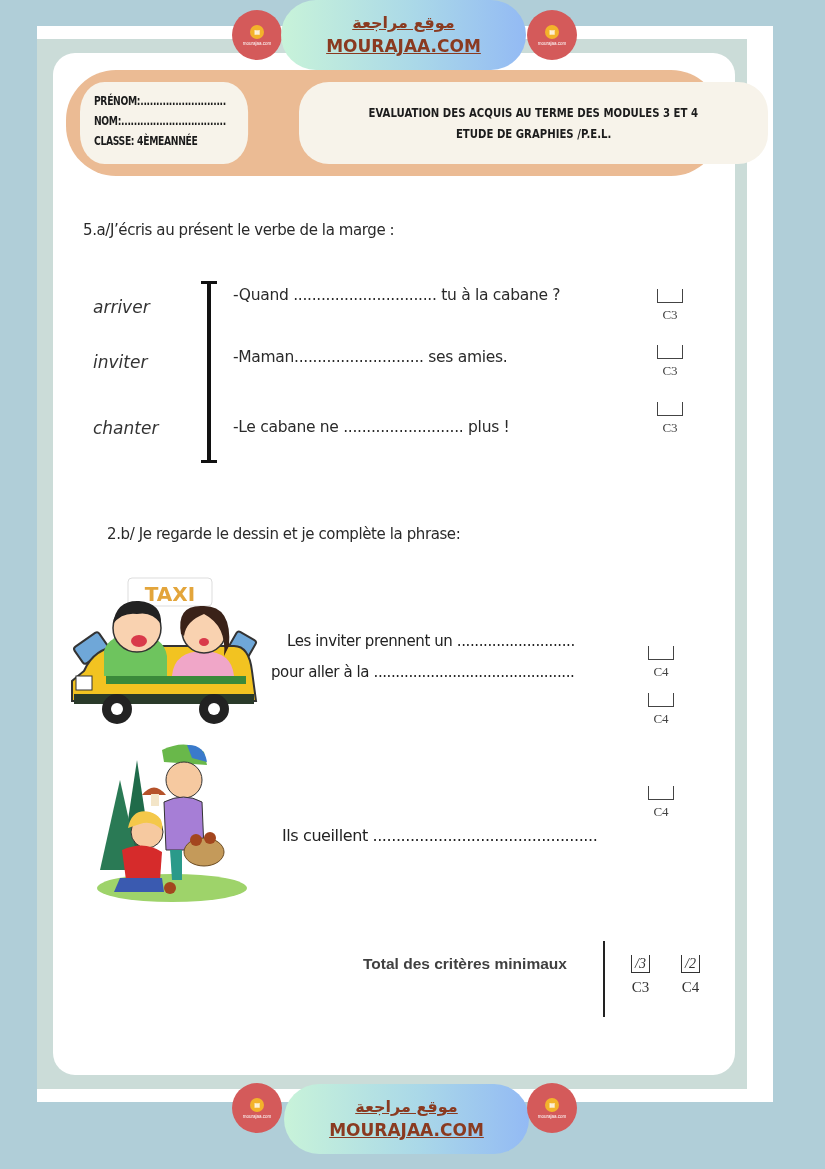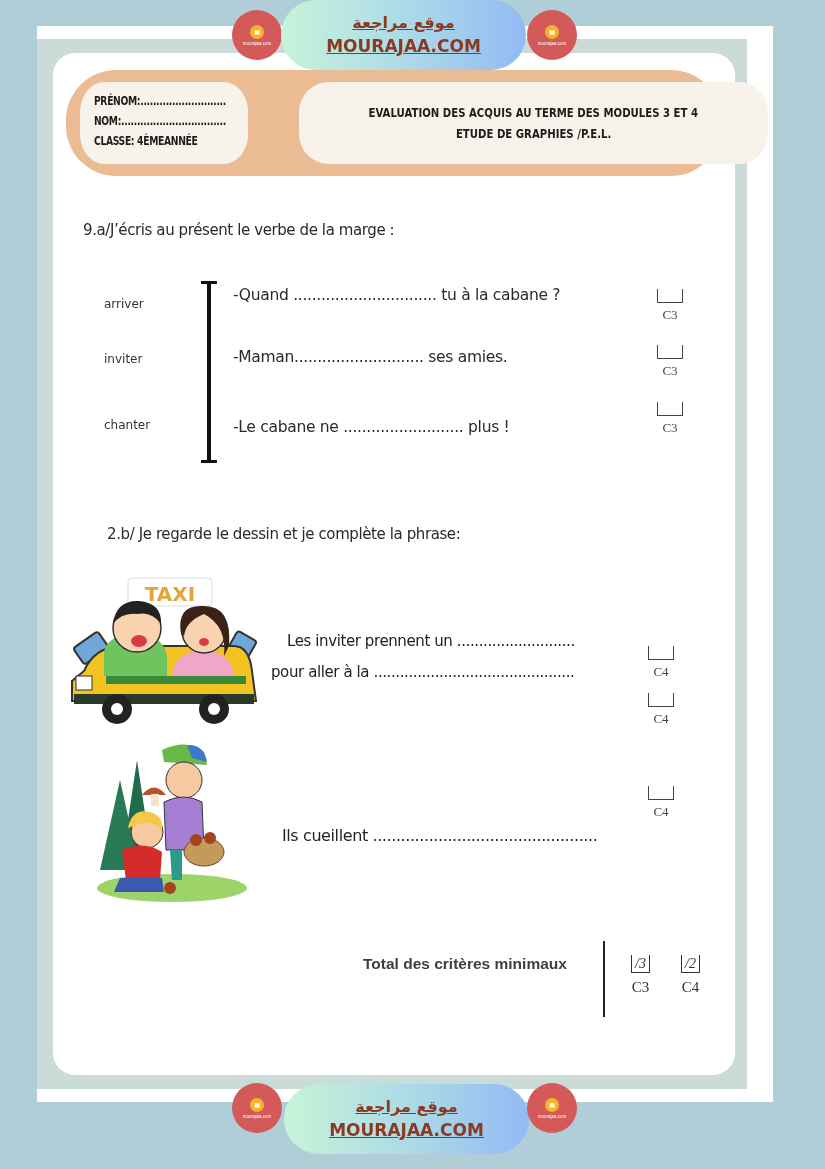--- a/index.html
+++ b/index.html
@@ -66,22 +66,22 @@
     font-size: 6px; color: #fff; font-weight: bold;
   }
   .logo-circle .tiny { font-size: 4.5px; color: #fff; line-height: 5px; margin-top: 2px; text-align: center; }
 
   
   .q-title {
     position: absolute; font-family: "DejaVu Sans", sans-serif;
     font-size: 15px; color: #2a2a2a; letter-spacing: -0.4px;
   }
   .verb {
-    position: absolute; left: 104px; font-family: "DejaVu Sans", sans-serif;
-    font-size: 12px; color: #333;
+    position: absolute; left: 93px; font-family: "DejaVu Sans", sans-serif;
+    font-size: 17px; color: #333; font-style: italic;
   }
   .sentence {
     position: absolute; left: 233px; font-family: "DejaVu Sans", sans-serif;
     font-size: 15.5px; color: #2a2a2a; white-space: nowrap; letter-spacing: -0.3px;
   }
   .bracket-bar {
     position: absolute; left: 207px; top: 282px; width: 4px; height: 180px; background: #111;
   }
   .bracket-cap {
     position: absolute; width: 16px; height: 3px; background: #111; left: 201px;
@@ -143,21 +143,21 @@
 </div>
 <div class="banner" style="left:281px; top:0px;">
   <div class="ar">موقع مراجعة</div>
   <div class="en">MOURAJAA.COM</div>
 </div>
 <div class="logo-circle" style="left:527px; top:10px;">
   <div class="emblem">▤</div>
   <div class="tiny">mourajaa.com</div>
 </div>
 
-<div class="q-title" style="left:83px; top:221px;">9.a/J’écris au présent le verbe de la marge :</div>
+<div class="q-title" style="left:83px; top:221px;">5.a/J’écris au présent le verbe de la marge :</div>
 
 <div class="bracket-bar"></div>
 <div class="bracket-cap" style="top:281px;"></div>
 <div class="bracket-cap" style="top:460px;"></div>
 
 <div class="verb" style="top:297px;">arriver</div>
 <div class="sentence" style="top:286px;">-Quand ............................... tu à la cabane ?</div>
 <div class="crit" style="left:655px; top:289px;">
   <div class="box"></div>
   <div class="lbl">C3</div>

